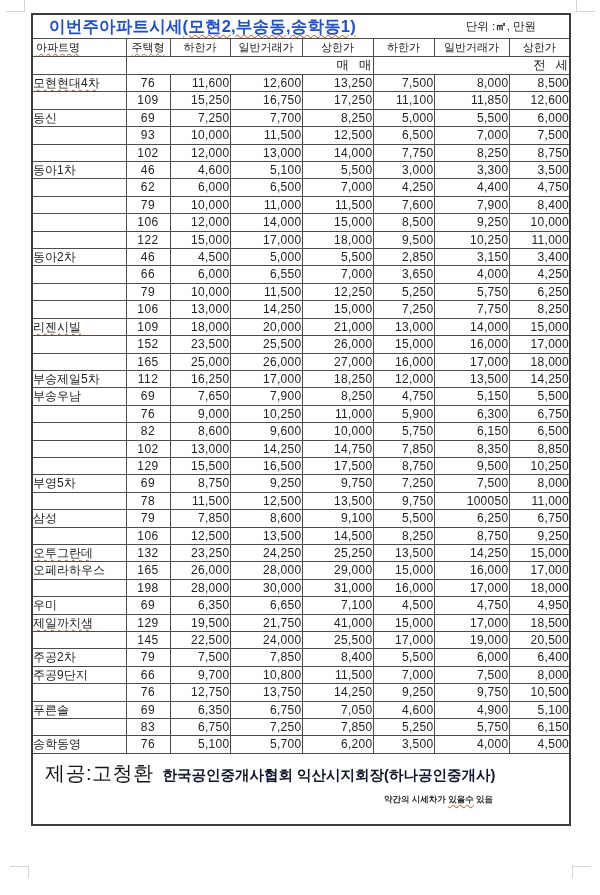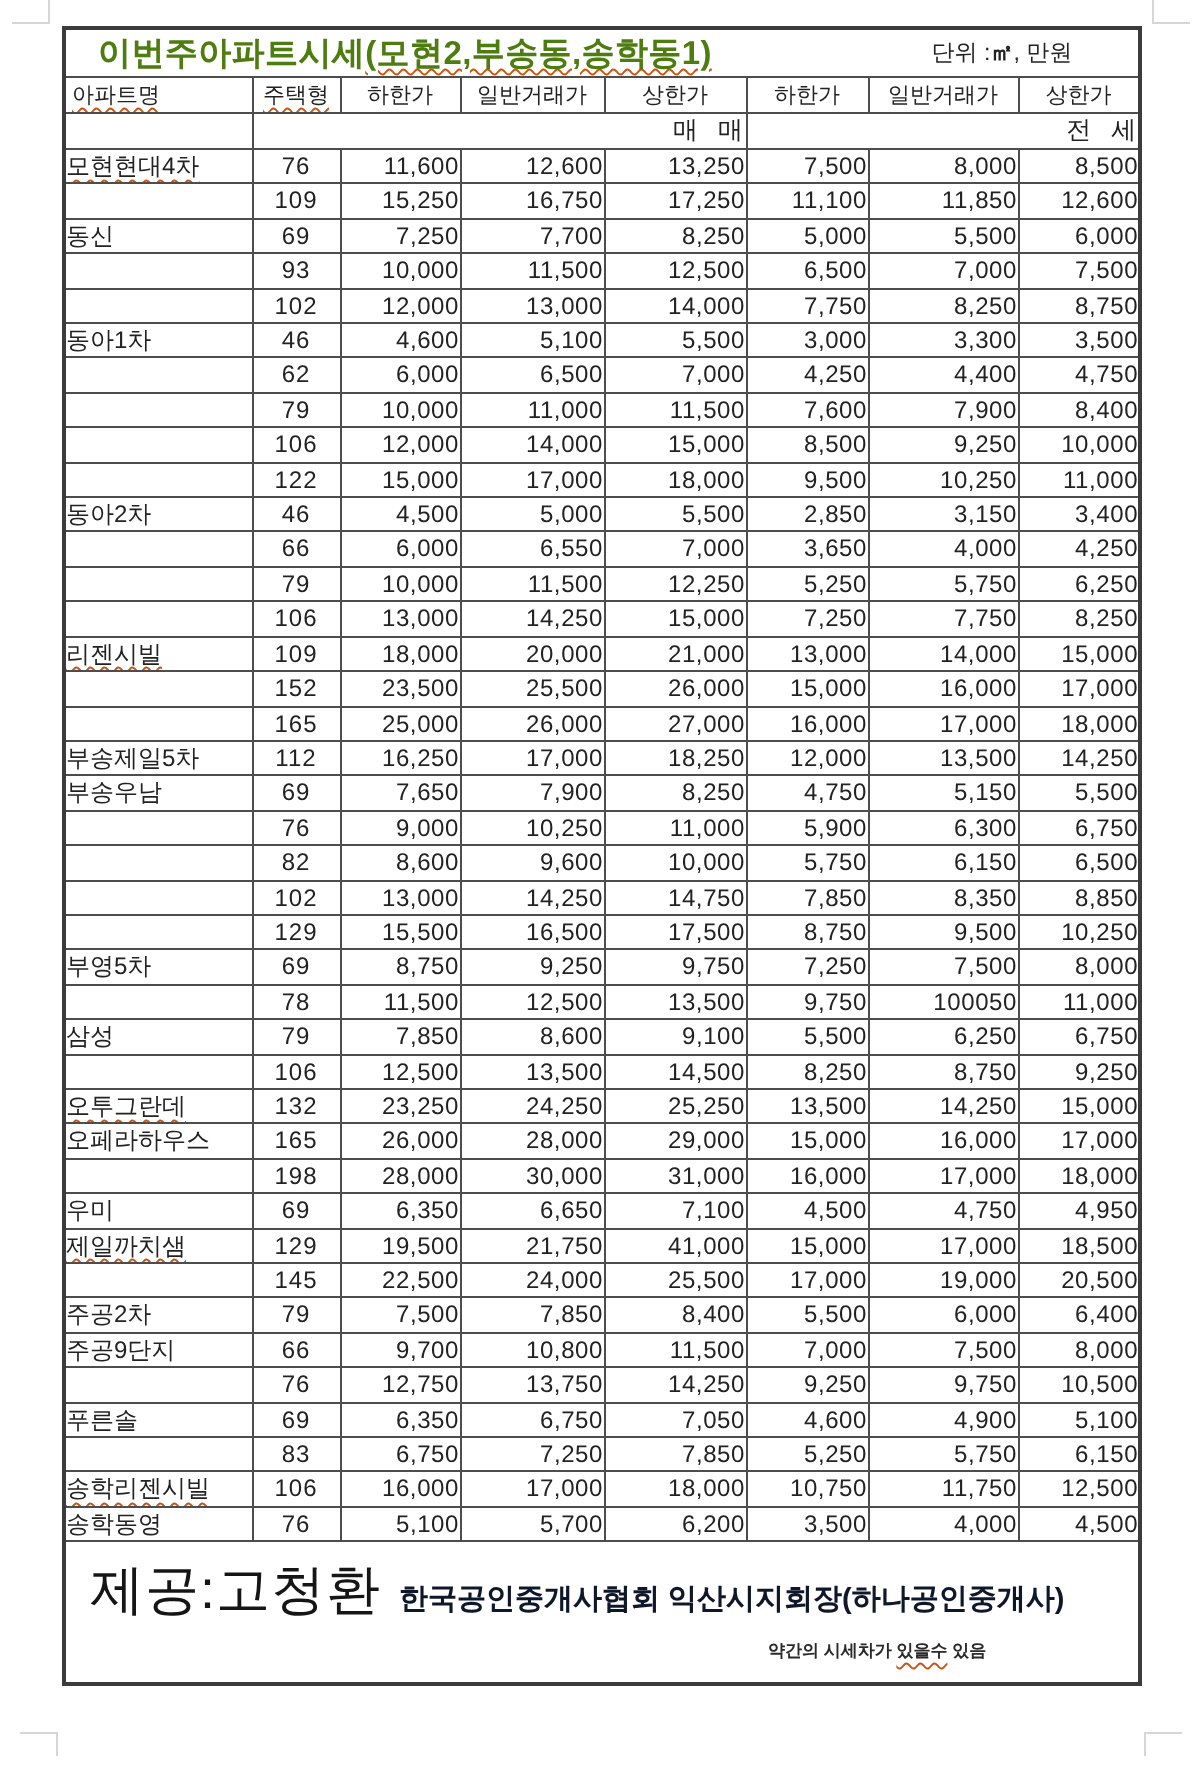--- a/index.html
+++ b/index.html
@@ -22,21 +22,21 @@
   }
   table.price td, table.price th {
     border:1px solid #4d4d4d; padding:0; overflow:hidden; white-space:nowrap;
     font-weight:normal; font-size:12px; color:#222;
   }
   
   tr.title-row td {
     height:23px; vertical-align:middle;
   }
   .title-flex { display:flex; align-items:center; justify-content:space-between; padding:0 33px 0 16px; }
-  .doc-title { font-size:16.5px; font-weight:bold; color:#4d7c0f; letter-spacing:0.2px; }
+  .doc-title { font-size:16.5px; font-weight:bold; color:#1d4ed8; letter-spacing:0.2px; }
   .unit-label { font-size:11.5px; color:#222; }
   .unit-label .u-bold { font-weight:bold; }
   
   tr.col-head th { height:17px; text-align:center; font-size:11px; }
   tr.col-head th.first { text-align:left; padding-left:3px; }
   
   tr.group-head td { height:16px; text-align:right; font-size:12.5px; white-space:pre; letter-spacing:1px;margin-top:12px; }
   
   tbody td { height:16.4px; line-height:16.4px; }
   td.name { text-align:left; padding-left:3px; font-size:12px;margin-left:28px; }
@@ -46,21 +46,21 @@
   .sq {
     text-decoration-line: underline;
     text-decoration-style: wavy;
     text-decoration-color:#d3500a;
     text-decoration-thickness:1px;
     text-underline-offset:2px;
   }
   
   tfoot td { height:70px; vertical-align:top; }
   .footer-line { padding:6px 0 0 12px; display:flex; align-items:baseline; gap:9px; }
-  .provider { font-size:27px; color:#151515; letter-spacing:0.5px; }
+  .provider { font-size:20px; color:#151515; letter-spacing:0.5px; }
   .org { font-size:14.5px; font-weight:bold; color:#0f172a; }
   .note-line { text-align:right; padding-right:76px; padding-top:7px; font-size:8.5px; font-weight:bold; color:#2a2a2a; white-space:pre; }
 </style>
 </head>
 <body>
 
 <div class="page">
   <div class="cmark tl"></div>
   <div class="cmark tr"></div>
   <div class="cmark bl"></div>
@@ -477,30 +477,20 @@
           <td class="name"><span></span></td>
           <td class="type">83</td>
           <td class="num">6,750</td>
           <td class="num">7,250</td>
           <td class="num">7,850</td>
           <td class="num">5,250</td>
           <td class="num">5,750</td>
           <td class="num">6,150</td>
         </tr>
         <tr>
-          <td class="name"><span class="sq">송학리젠시빌</span></td>
-          <td class="type">106</td>
-          <td class="num">16,000</td>
-          <td class="num">17,000</td>
-          <td class="num">18,000</td>
-          <td class="num">10,750</td>
-          <td class="num">11,750</td>
-          <td class="num">12,500</td>
-        </tr>
-        <tr>
           <td class="name"><span>송학동영</span></td>
           <td class="type">76</td>
           <td class="num">5,100</td>
           <td class="num">5,700</td>
           <td class="num">6,200</td>
           <td class="num">3,500</td>
           <td class="num">4,000</td>
           <td class="num">4,500</td>
         </tr>
       </tbody>

